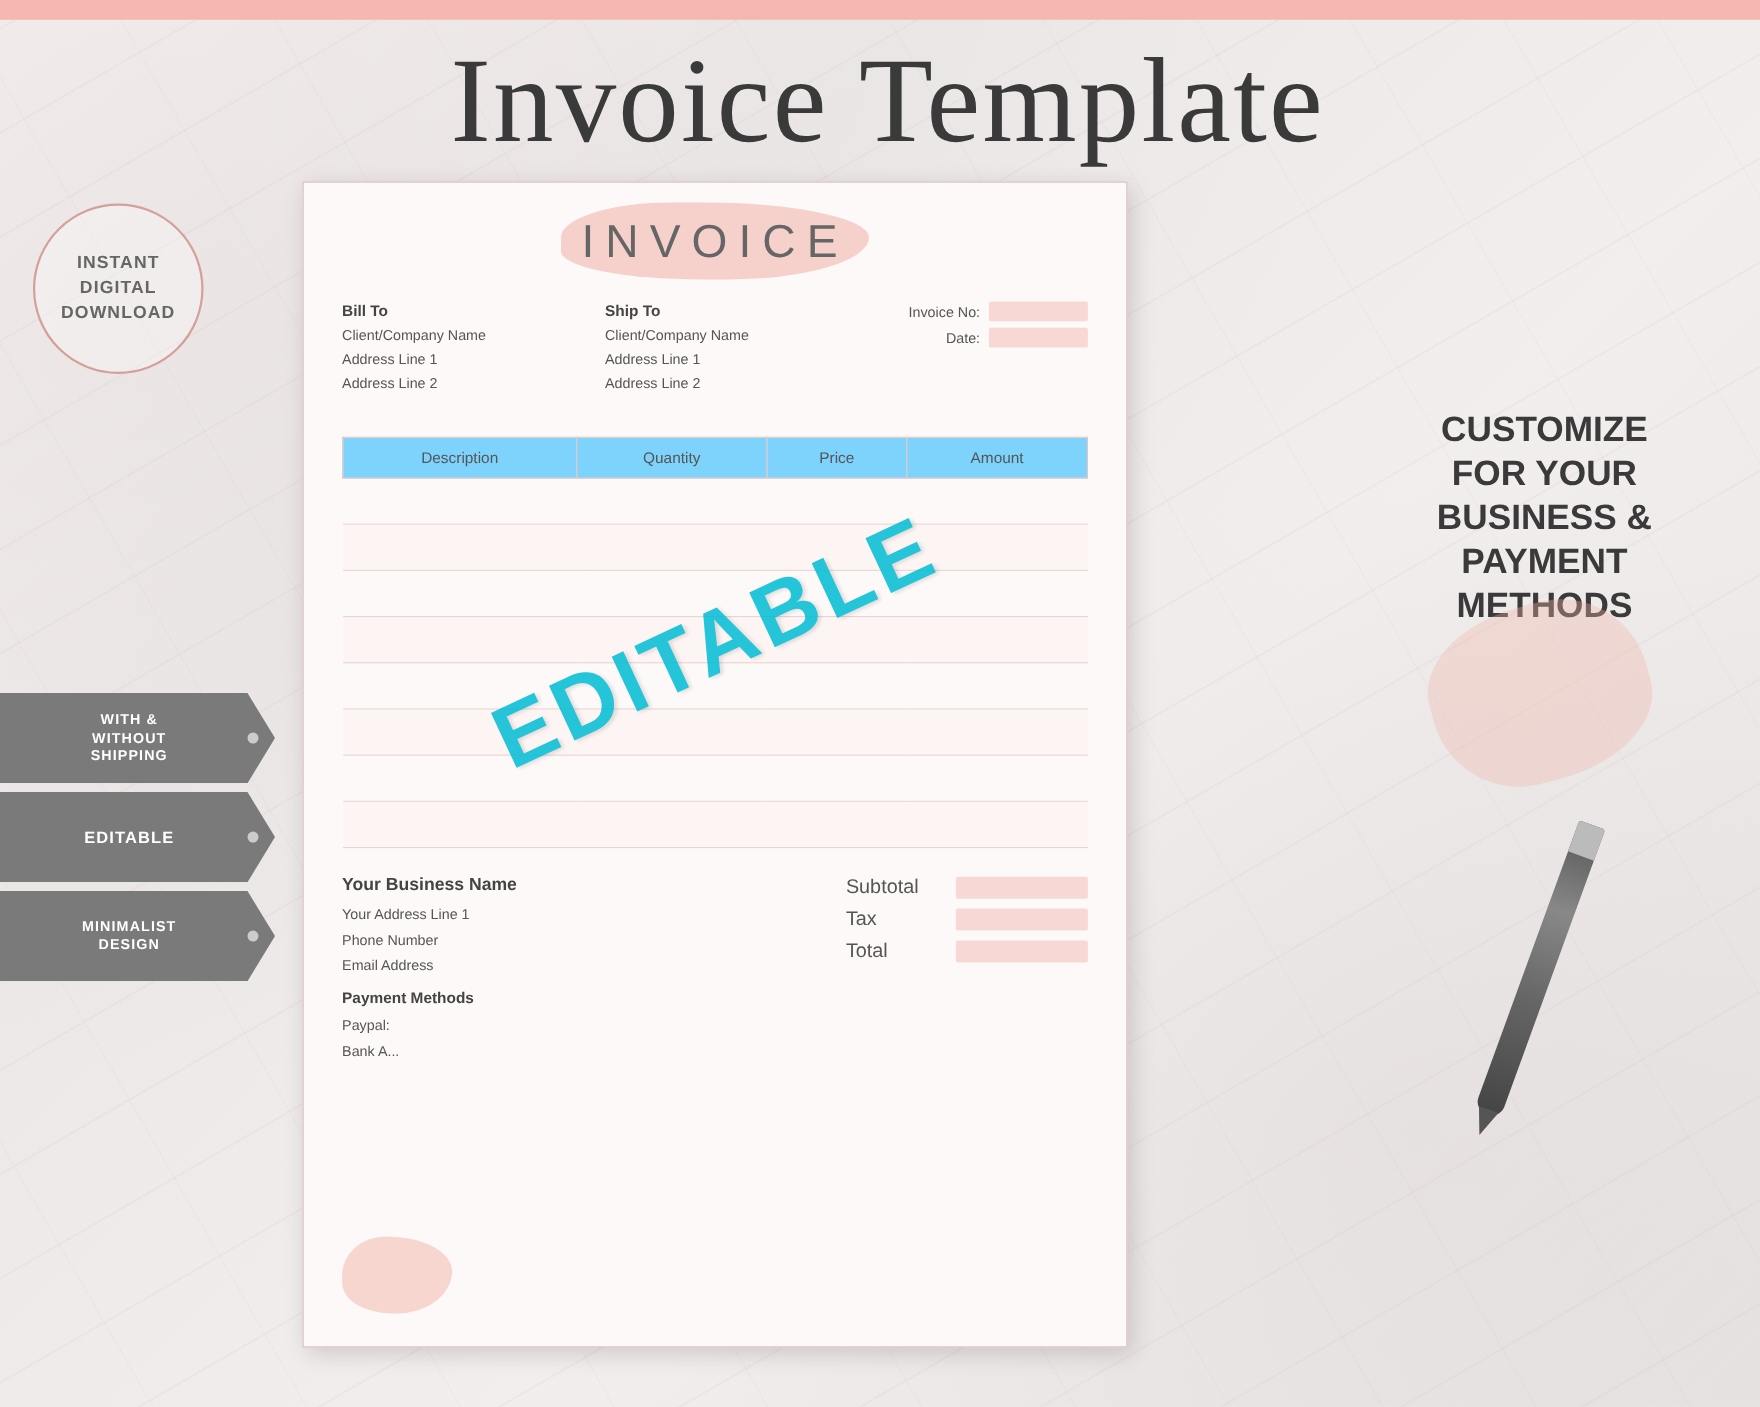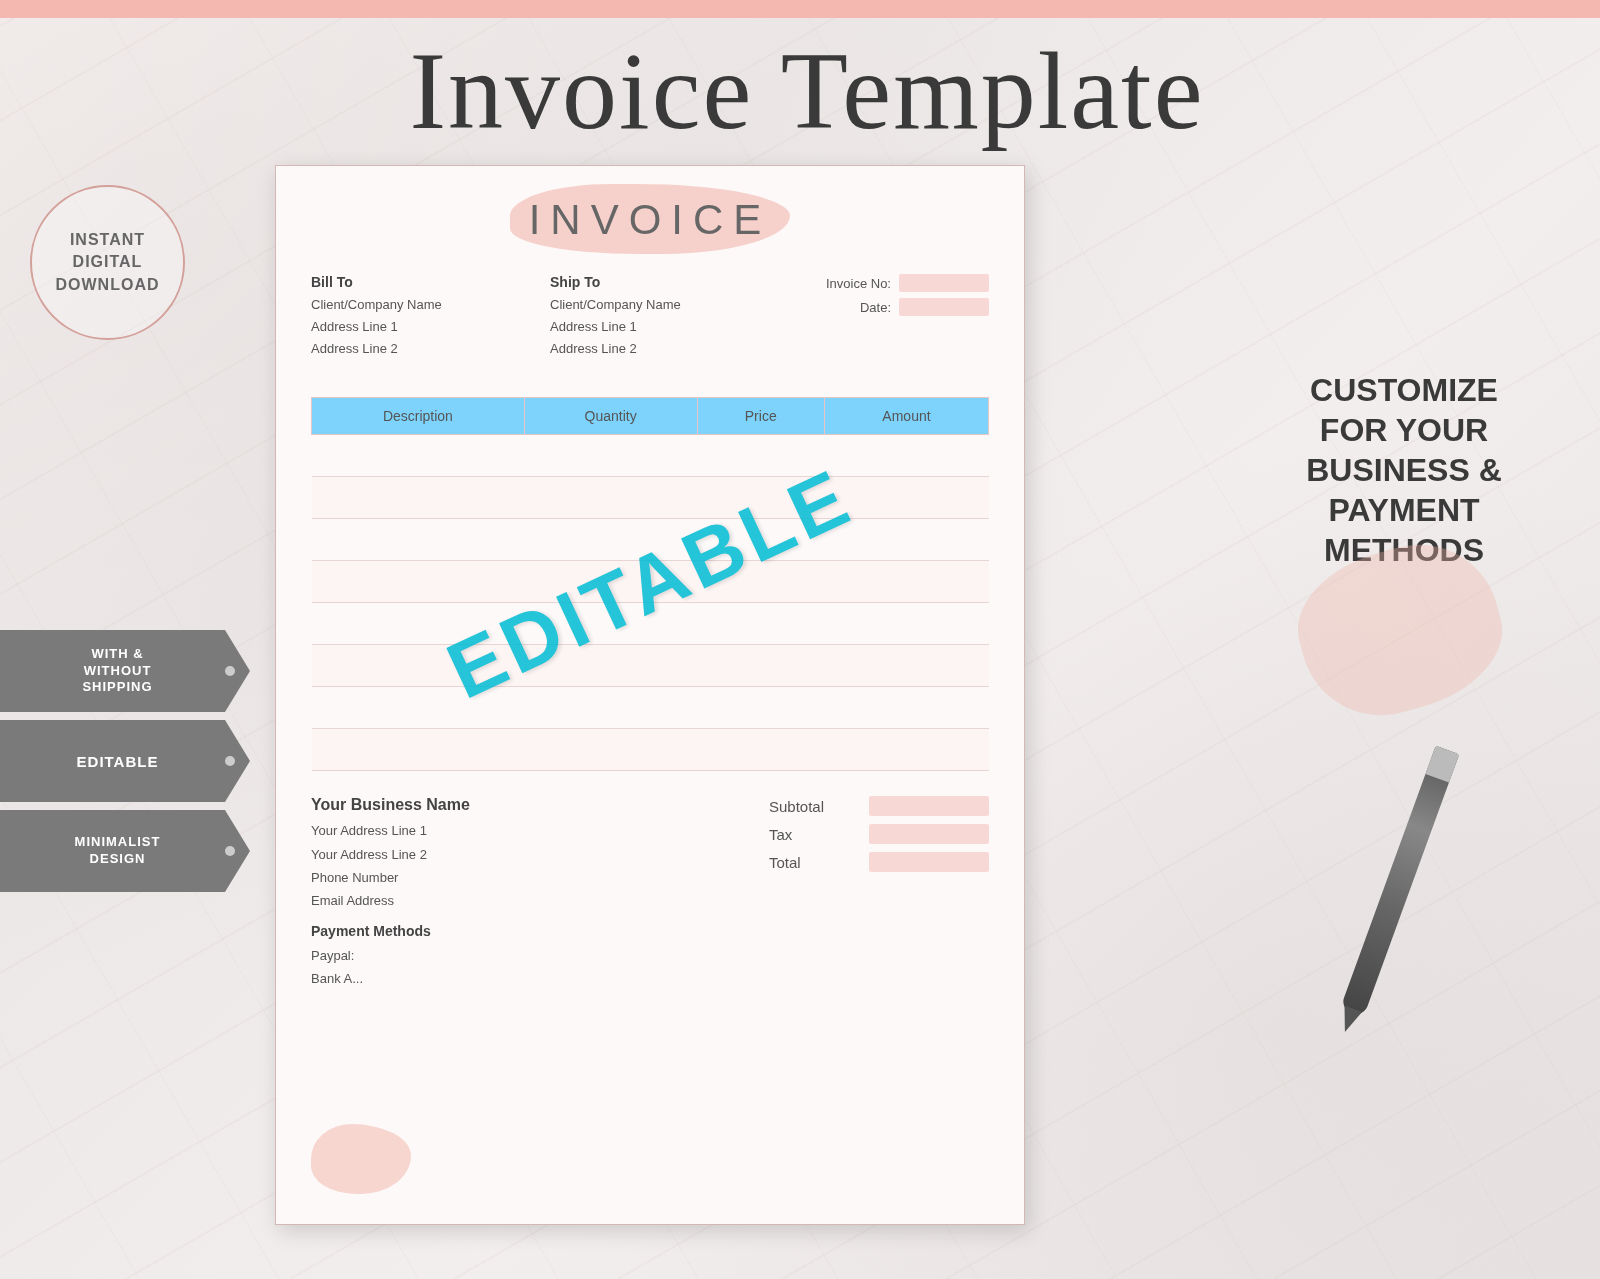--- a/index.html
+++ b/index.html
@@ -372,21 +372,21 @@
 
     .totals-row {
       display: flex;
       align-items: center;
       justify-content: space-between;
       margin-bottom: 8px;
     }
 
     .totals-label {
       font-family: Arial, sans-serif;
-      font-size: 15px;
+      font-size: 18px;
       color: #555;
     }
 
     .totals-field {
       width: 100px;
       height: 20px;
       background: #f7d8d5;
       border-radius: 2px;
     }
 
@@ -572,21 +572,20 @@
     </table>
 
     <div class="editable-watermark">EDITABLE</div>
   </div>
 
   <div class="bottom-section">
 
     <div class="business-info">
       <div class="business-name">Your Business Name</div>
       <div class="business-line">Your Address Line 1</div>
-      <div class="business-line">Your Address Line 2</div>
       <div class="business-line">Phone Number</div>
       <div class="business-line">Email Address</div>
     </div>
 
     <div class="totals-section">
       <div class="totals-row">
         <span class="totals-label">Subtotal</span>
         <div class="totals-field wide"></div>
       </div>
       <div class="totals-row">

